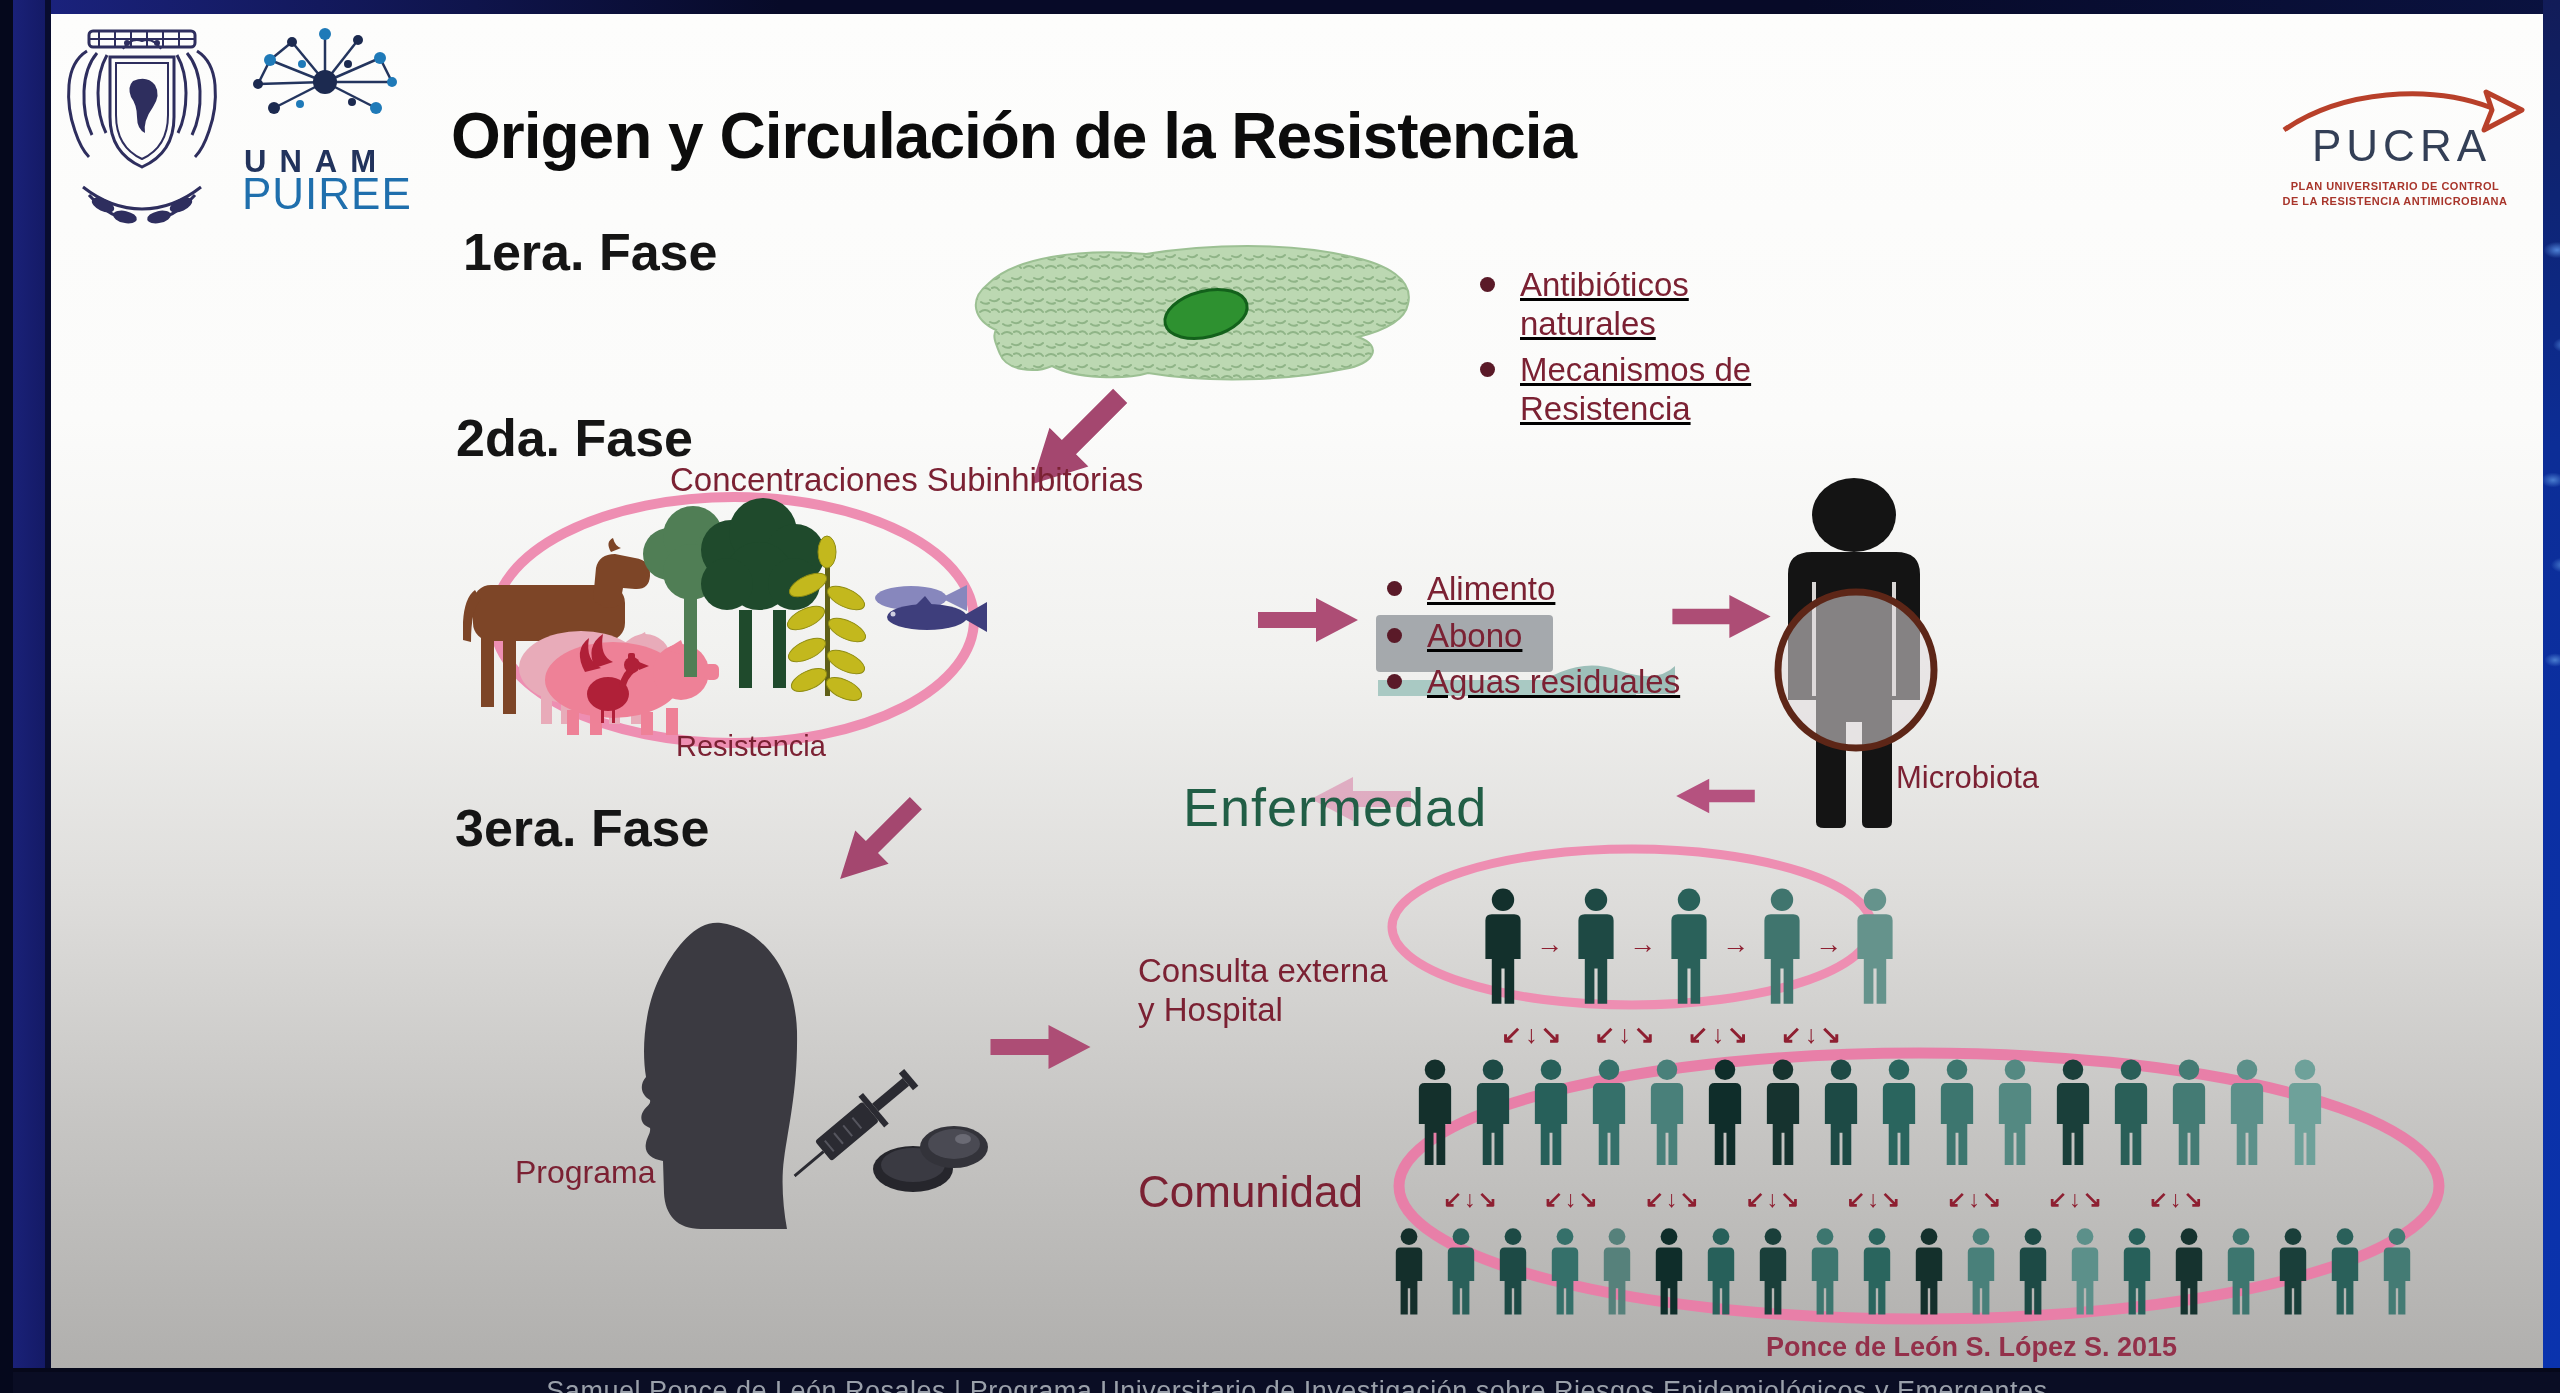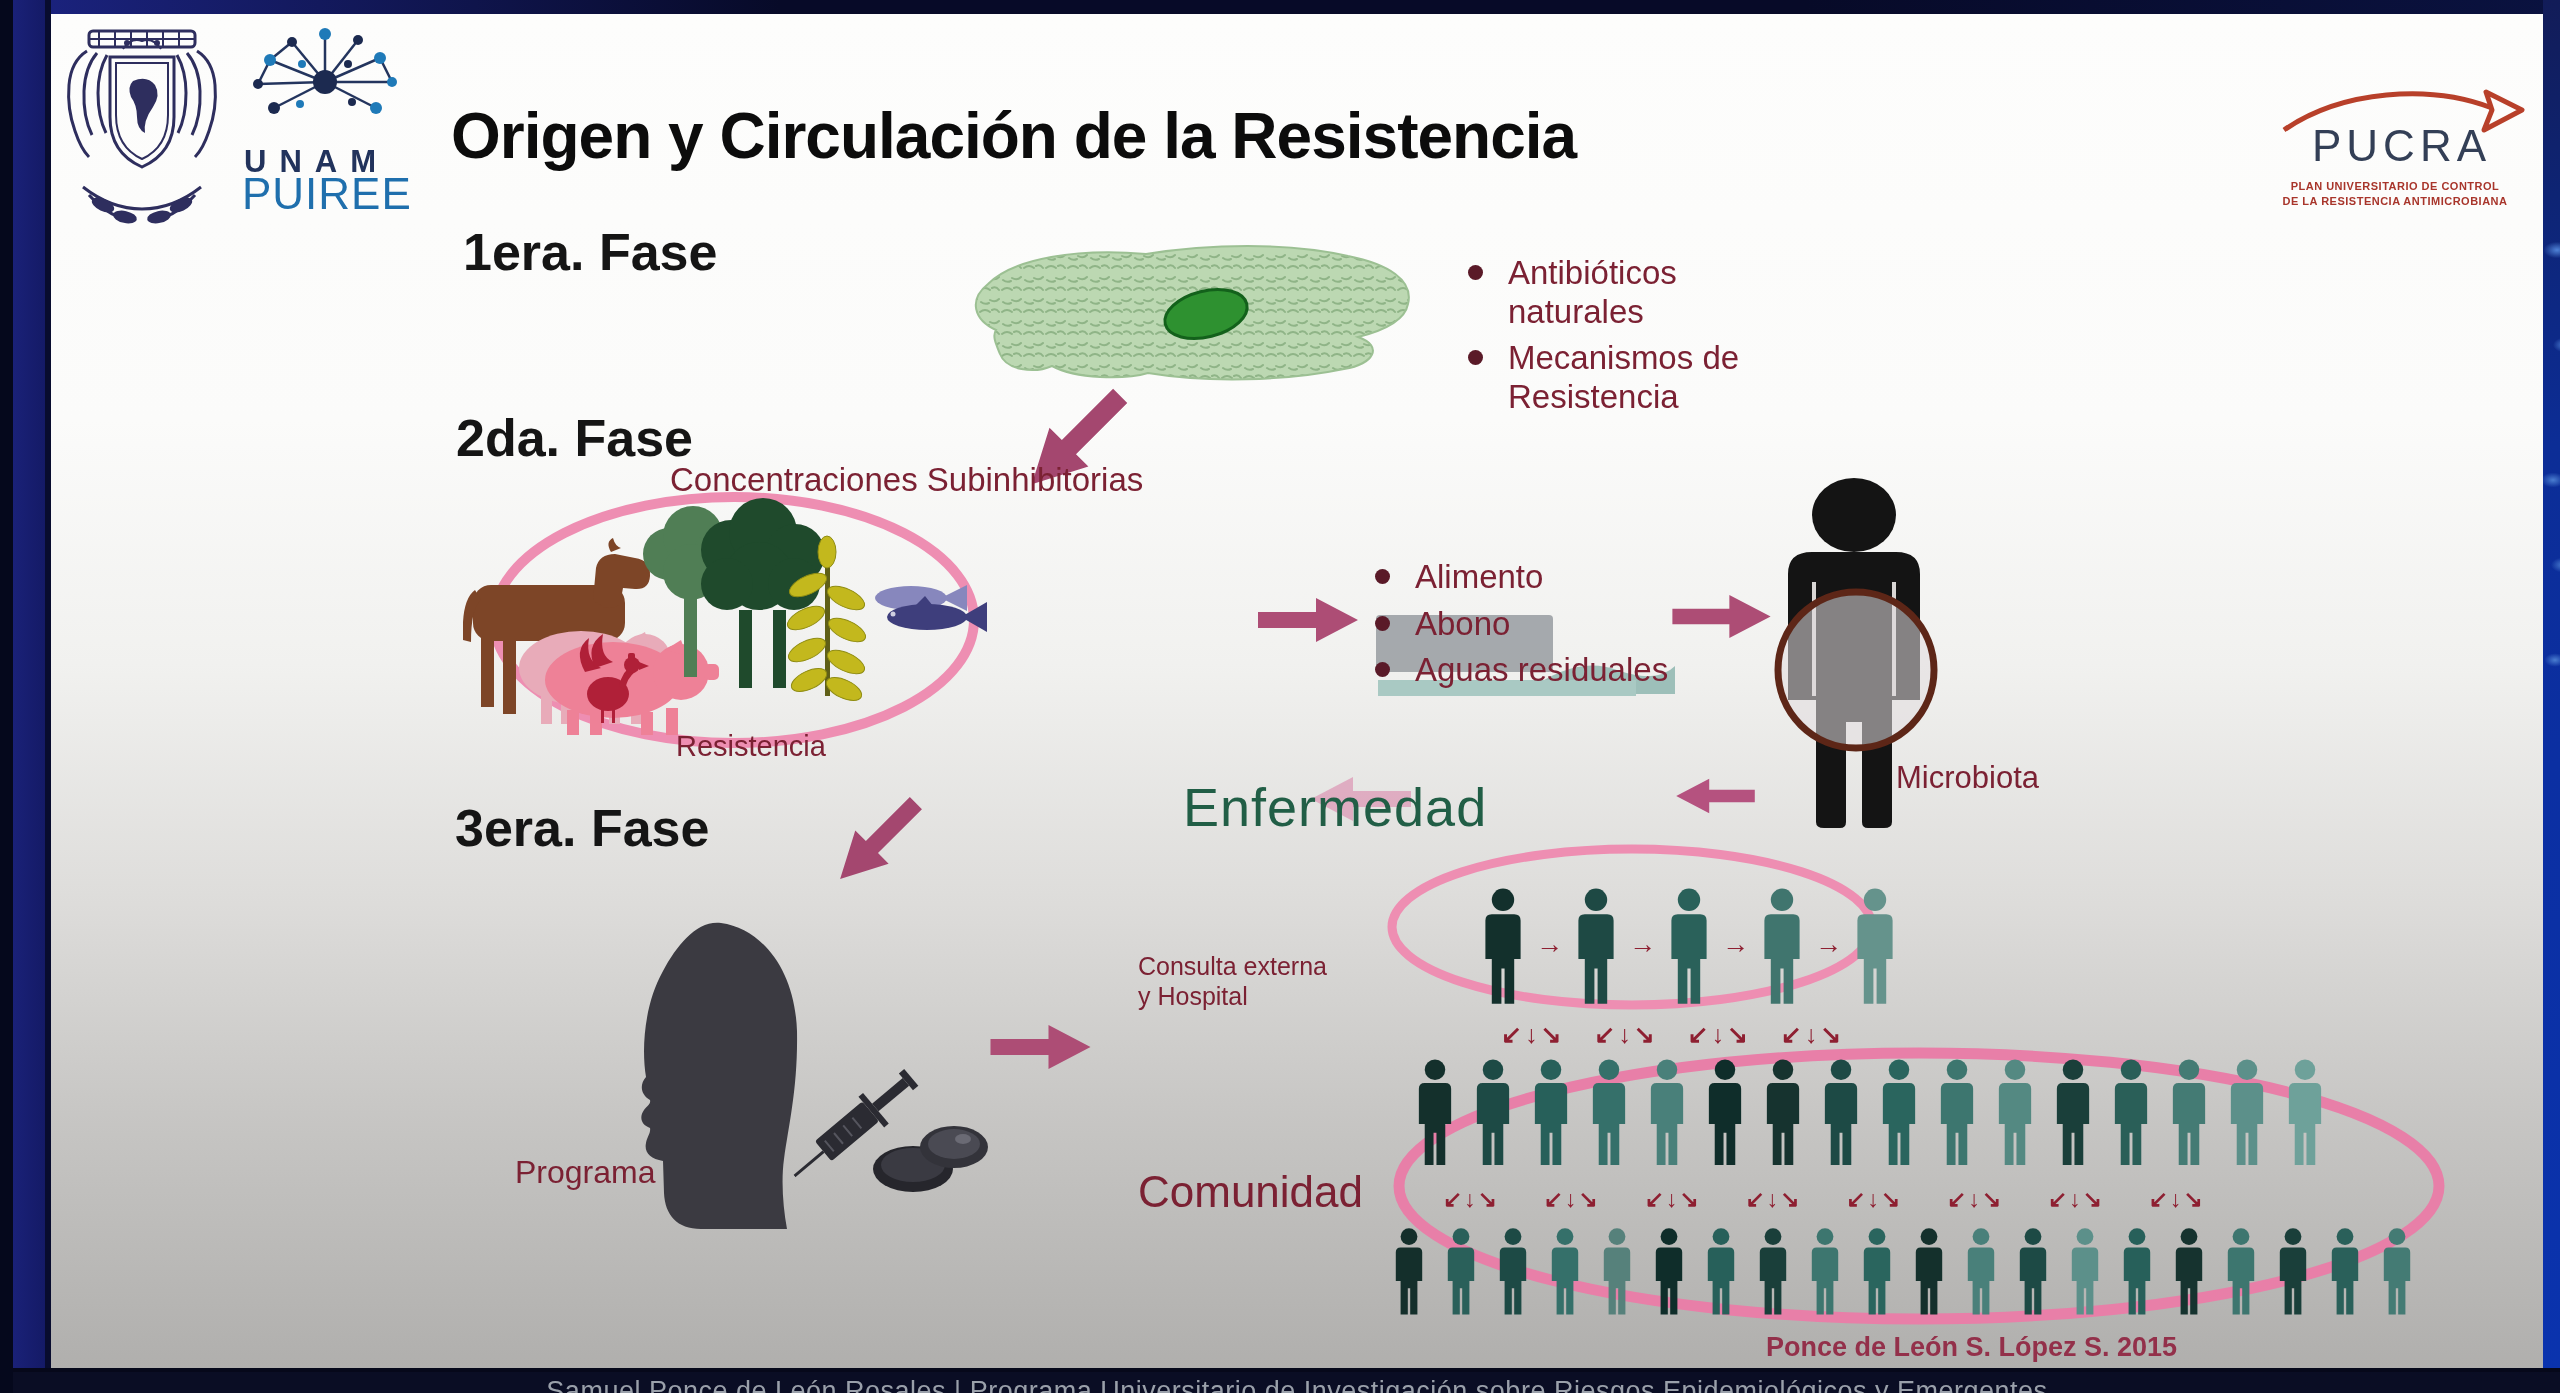--- a/index.html
+++ b/index.html
@@ -24,21 +24,21 @@
 
   
   #slide{left:38px;top:14px;width:2492px;height:1354px;
     background:linear-gradient(180deg,#fdfdfc 0%,#fbfbfa 30%,#f1f1ef 48%,#dedddb 65%,#c6c5c3 82%,#b0afad 100%);
     overflow:hidden;}
 
   .title{font-weight:700;color:#0c0c0c;font-size:64px;letter-spacing:-1px;line-height:1;}
   .phase{font-weight:700;color:#151515;font-size:52px;line-height:1;}
   .maroon{color:#7b2133;}
   .label33{font-size:33px;line-height:1.15;}
-  .bullets{list-style:none;margin:0;padding:0;}
+  .bullets{list-style:none;margin:12px;padding:0;text-decoration:underline;}
   .bullets li{position:relative;padding-left:52px;font-size:33px;line-height:1.17;color:#7b2133;margin-bottom:8px;}
   .bullets li::before{content:"";position:absolute;left:12px;top:11px;width:15px;height:15px;border-radius:50%;background:#5a1a28;}
   .enfermedad{font-size:54px;color:#215e46;letter-spacing:1px;line-height:1;}
   .citation{font-size:27px;font-weight:700;color:#93304a;line-height:1;}
   .fig-row{display:flex;align-items:flex-end;}
   .fig-arrow{font-size:27px;font-weight:700;color:#8e1f31;margin:0 9px 56px 9px;line-height:1;}
   .spread-arrows{color:#8e1f31;font-weight:700;white-space:pre;line-height:1;}
 
   
   .unam-txt{font-weight:700;color:#22335c;font-size:31px;letter-spacing:13px;line-height:1;}
@@ -327,21 +327,21 @@
       <ellipse cx="88" cy="38" rx="34" ry="21" fill="#33333a"></ellipse>
       <ellipse cx="88" cy="35" rx="26" ry="15" fill="#4a4a53"></ellipse>
       <ellipse cx="97" cy="30" rx="8" ry="5" fill="#6a6a74"></ellipse>
     </svg>
     <div class="abs maroon" style="left:464px;top:1140px;font-size:32px">Programa</div>
 
     <svg class="abs" style="left:902px;top:1005px" width="175" height="56">
       <use href="#arrow-right" fill="#ad4d75"></use>
     </svg>
 
-    <div class="abs maroon" style="left:1087px;top:938px;font-size:25px;line-height:1.18">
+    <div class="abs maroon" style="left:1087px;top:938px;font-size:33px;line-height:1.18">
       <div>Consulta externa</div>
       <div>y Hospital</div>
     </div>
     <div class="abs maroon" style="left:1087px;top:1153px;font-size:44px">Comunidad</div>
 
     <svg class="abs" style="left:1335px;top:829px" width="492" height="168">
       <ellipse cx="246" cy="84" rx="240" ry="78" fill="none" stroke="#ee8eb2" stroke-width="9"></ellipse>
     </svg>
     <div class="abs fig-row" style="left: 1428px; top: 866px; gap: 0px;">
         <svg viewBox="0 0 60 150" width="48" height="134">

